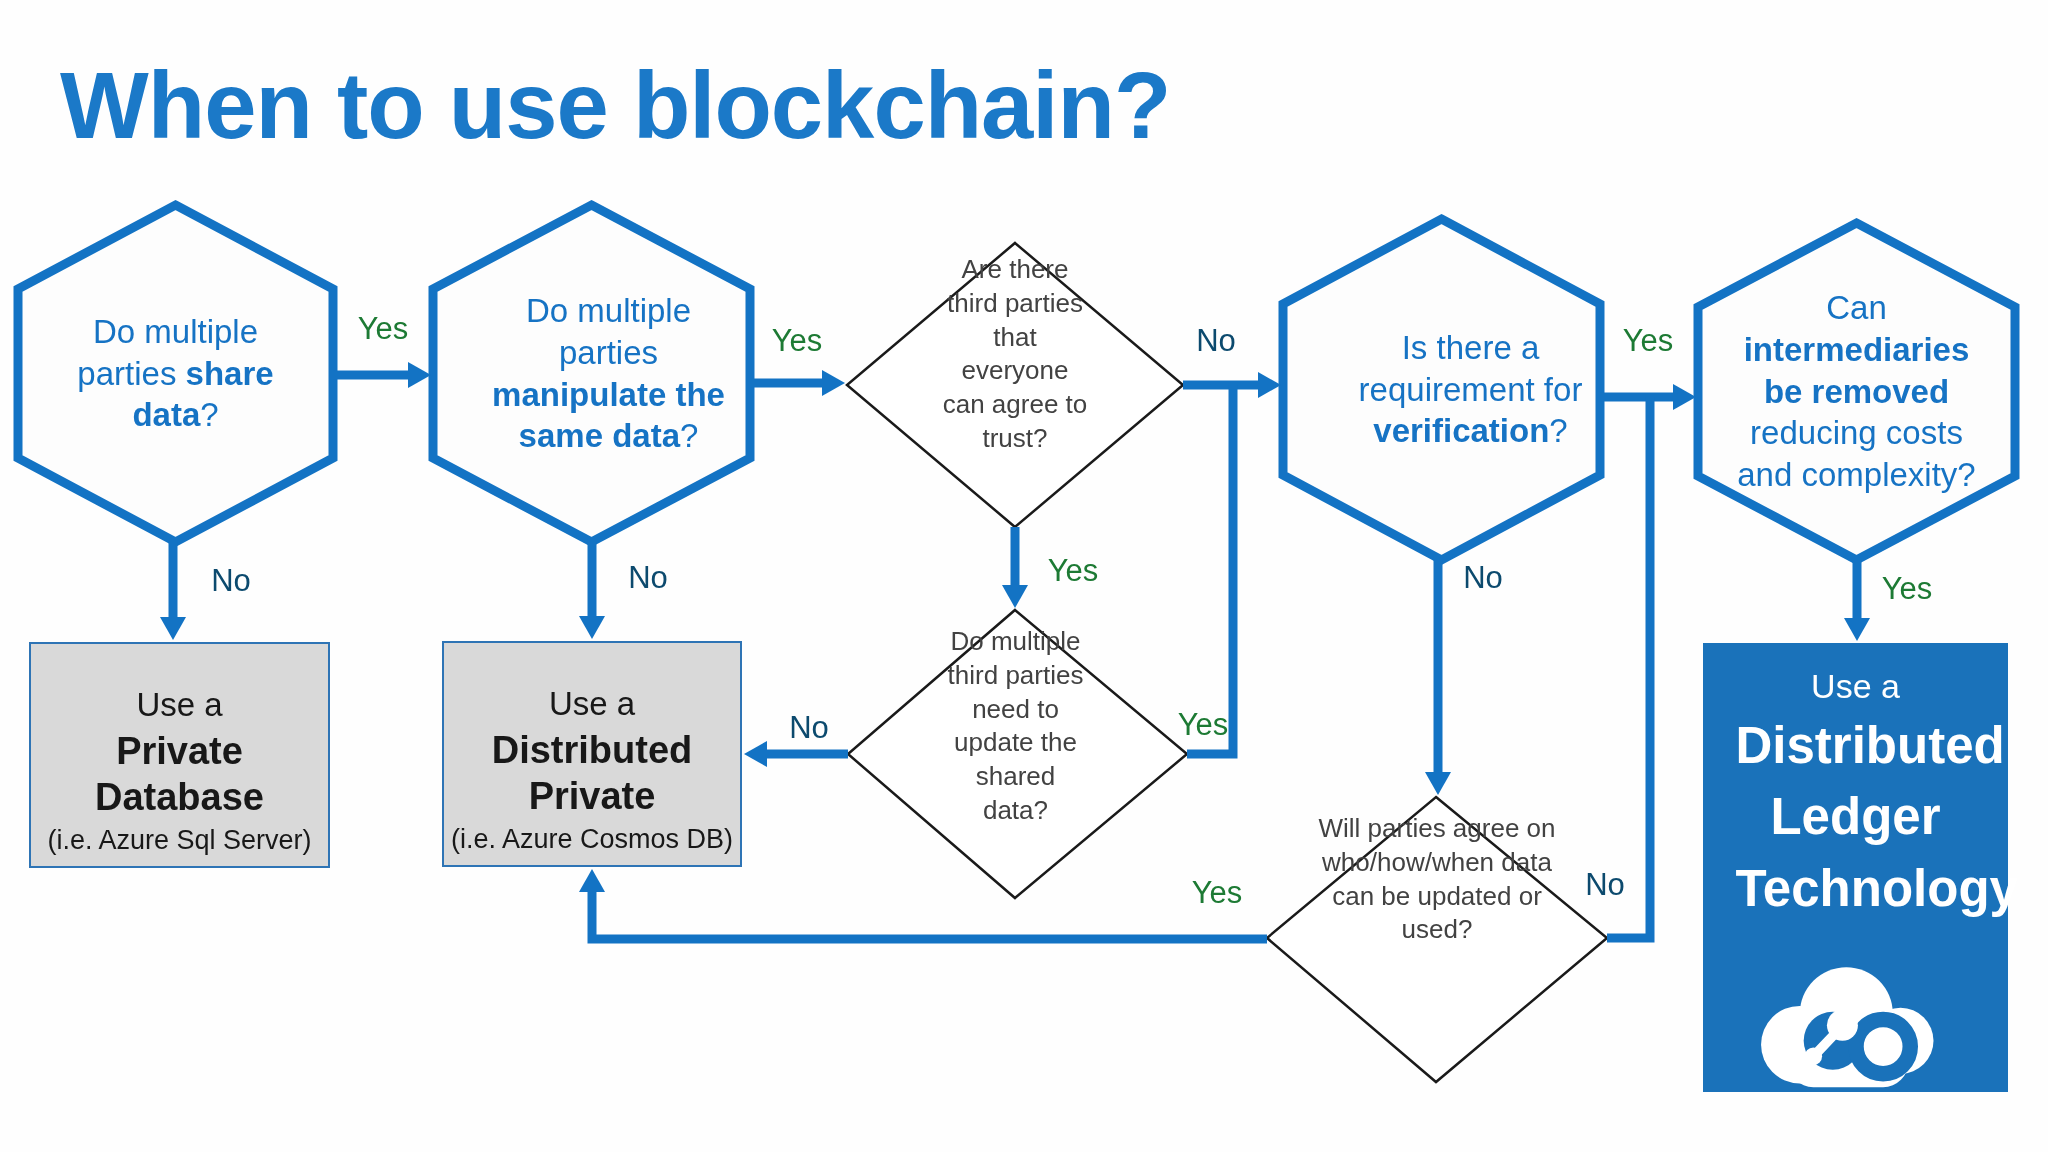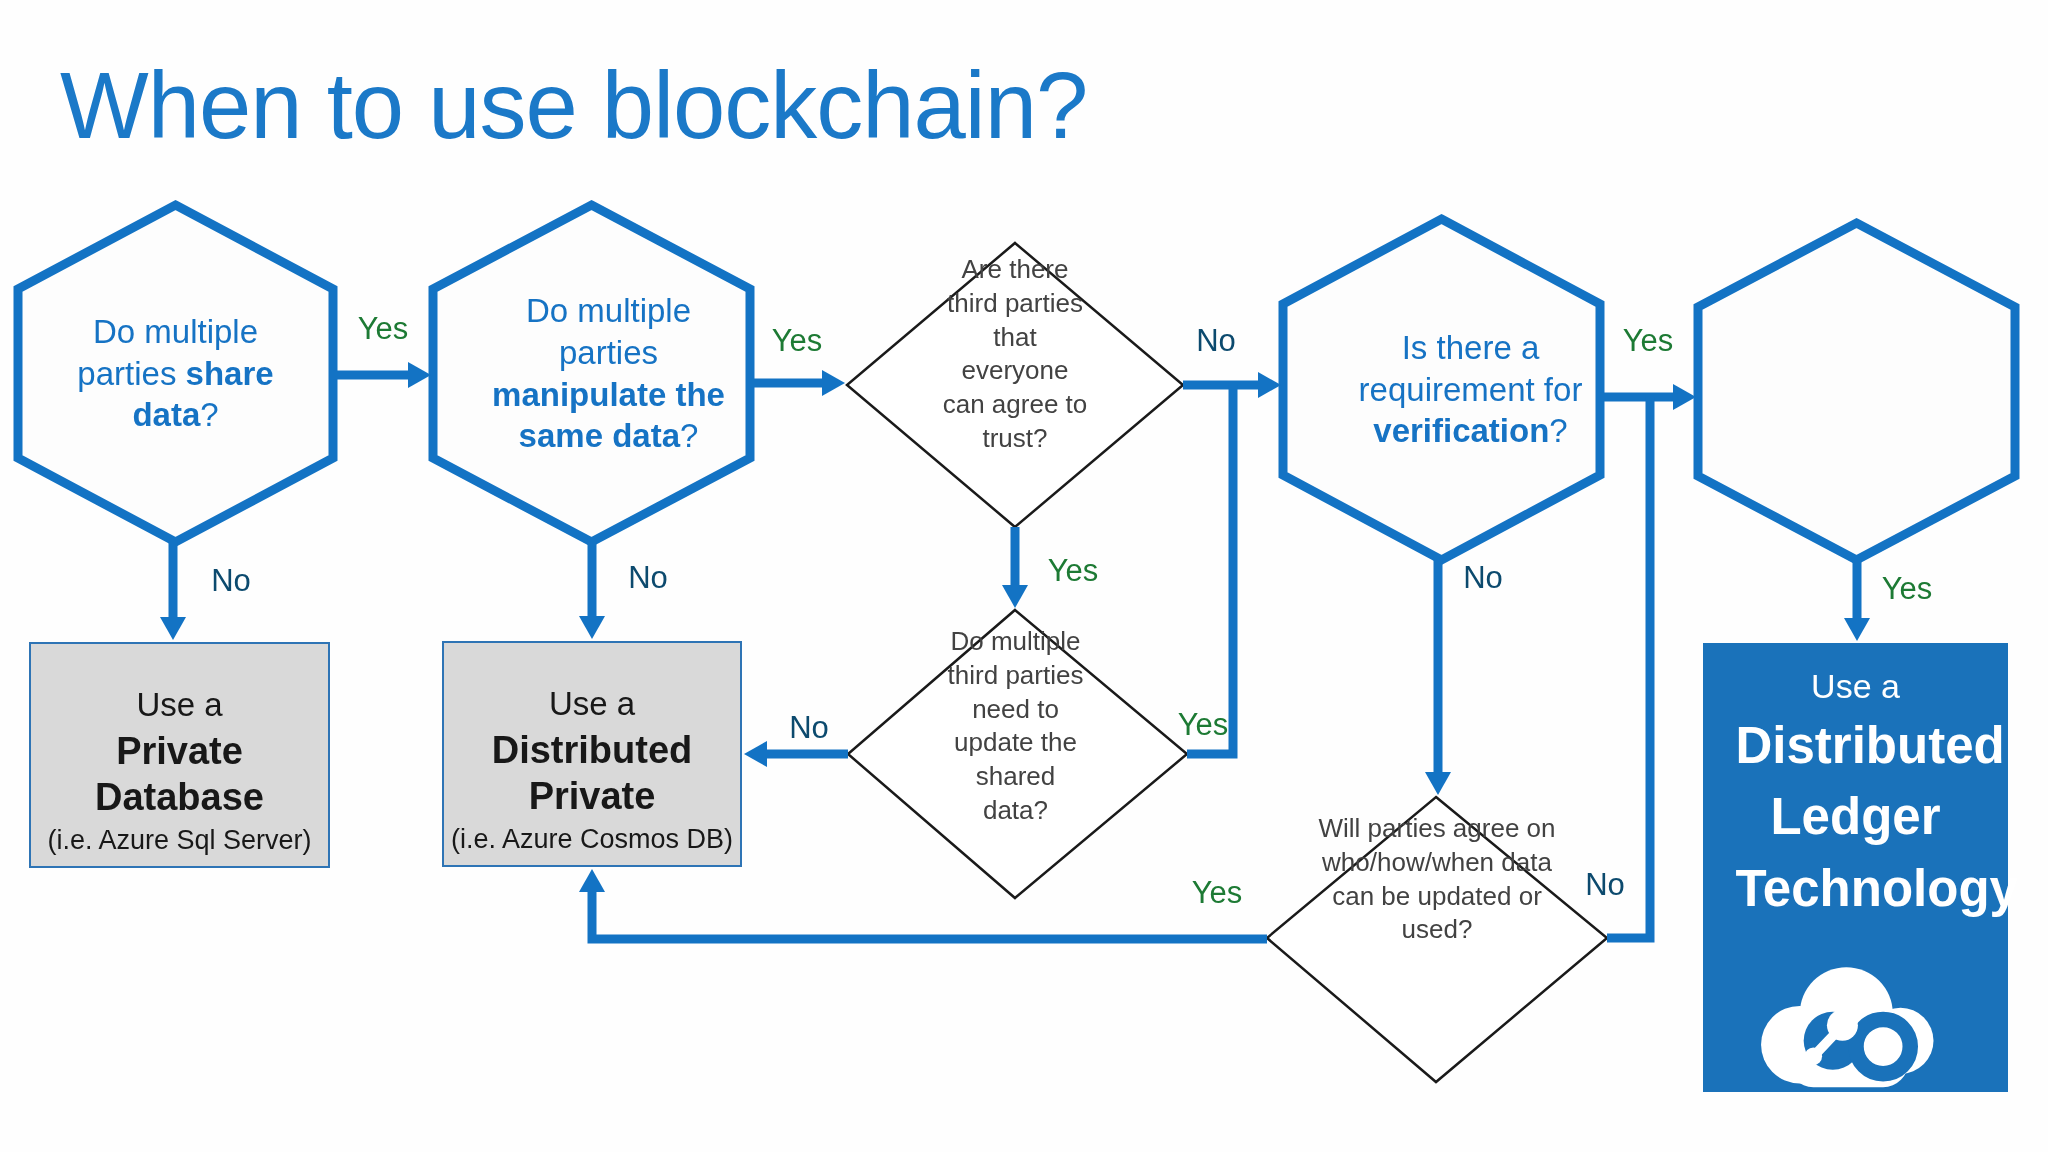--- a/index.html
+++ b/index.html
@@ -1,19 +1,19 @@
 <!DOCTYPE html>
 <html><head>
 <meta charset="utf-8">
 <style>
   html,body{margin:0;padding:0;background:#ffffff;}
   #stage{position:relative;width:2048px;height:1152px;background:#fefefe;overflow:hidden;
          font-family:"Liberation Sans",sans-serif;}
   #edges{position:absolute;left:0;top:0;width:2048px;height:1152px;}
-  .title{position:absolute;left:60px;top:52px;font-size:94px;font-weight:400;letter-spacing:-1px;
+  .title{position:absolute;left:60px;top:52px;font-size:94px;font-weight:700;letter-spacing:-1px;
          color:#1b79c8;white-space:nowrap;}
   .hextext{position:absolute;display:flex;align-items:center;justify-content:center;
            text-align:center;color:#1673c4;font-size:33px;line-height:1.27;font-weight:400;}
   .hextext .inner{width:100%;}
   .hextext b{font-weight:700;}
   .diatext{position:absolute;display:flex;align-items:flex-start;justify-content:center;
            text-align:center;color:#424242;font-size:26px;line-height:1.3;}
   .edge-label{position:absolute;transform:translate(-50%,-50%);font-size:31px;font-weight:500;
               white-space:nowrap;}
   .yes{color:#1d7a34;}
@@ -79,20 +79,23 @@
 
   <div class="hextext" style="left:18px;top:205px;width:315px;height:337px;">
     <div class="inner" style="width:250px;margin:0 auto;"><span>Do multiple parties </span><b>share data</b><span>?</span></div>
   </div>
   <div class="hextext" style="left:450px;top:205px;width:317px;height:337px;">
     <div class="inner" style="width:250px;margin:0 auto;"><span>Do multiple parties </span><b>manipulate the same data</b><span>?</span></div>
   </div>
   <div class="hextext" style="left:1312px;top:219px;width:317px;height:341px;">
     <div class="inner" style="width:260px;margin:0 auto;"><span>Is there a requirement for </span><b>verification</b><span>?</span></div>
   </div>
+  <div class="hextext" style="left:1698px;top:223px;width:317px;height:337px;">
+    <div class="inner" style="width:255px;margin:0 auto;"><span>Can </span><b>intermediaries be removed</b><span> reducing costs and complexity?</span></div>
+  </div>
 
   <div class="diatext" style="left:930px;top:253px;width:170px;height:264px;">
     <div style="width:150px;">Are there third parties that everyone can agree to trust?</div>
   </div>
   <div class="diatext" style="left:938px;top:625px;width:155px;height:258px;">
     <div style="width:145px;">Do multiple third parties need to update the shared data?</div>
   </div>
   <div class="diatext" style="left:1302px;top:812px;width:270px;height:254px;">
     <div style="width:260px;">Will parties agree on who/how/when data can be updated or used?</div>
   </div>

